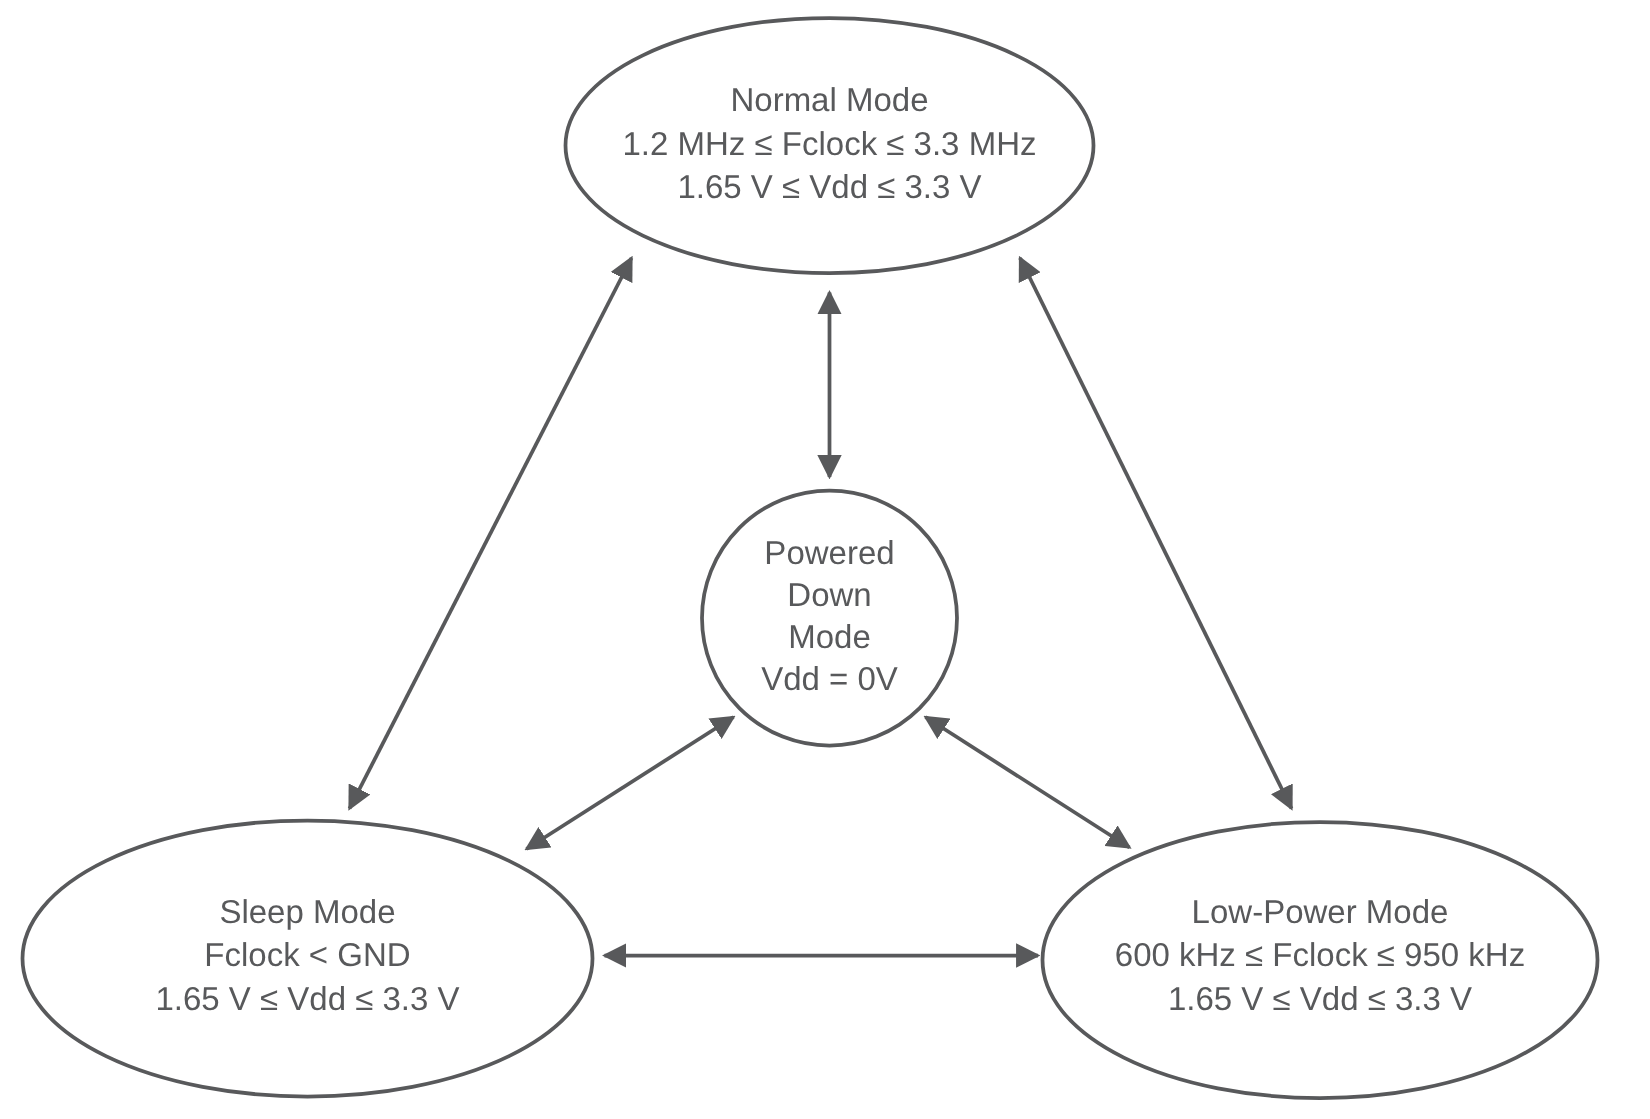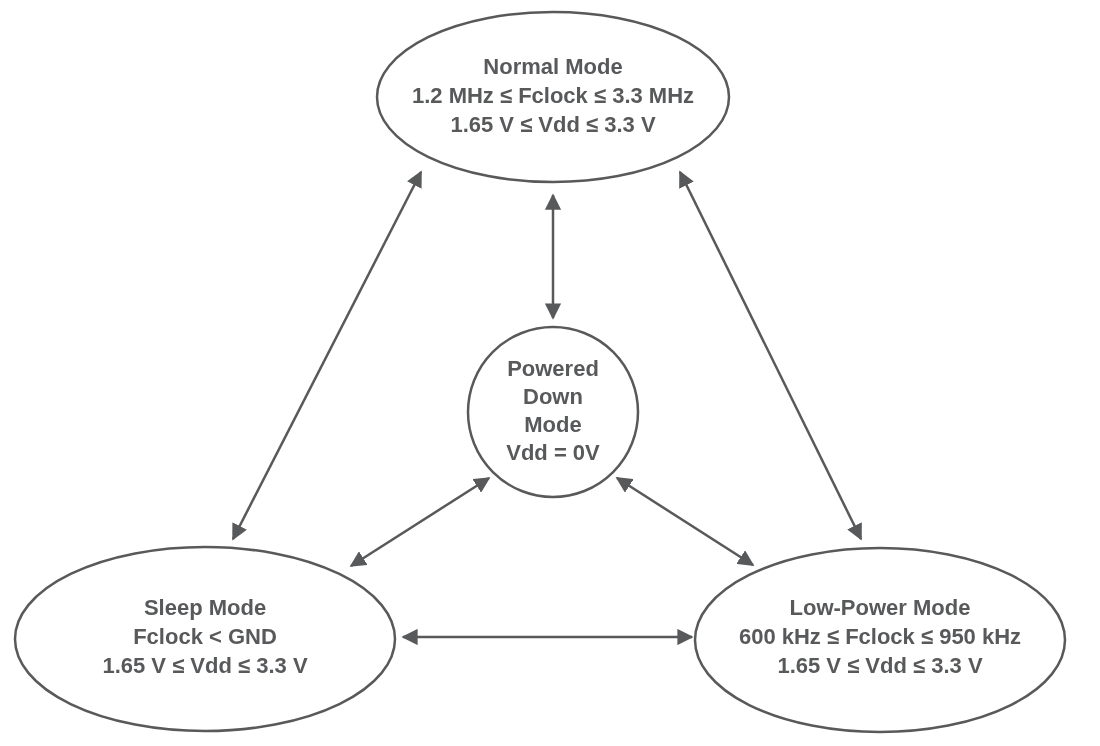--- a/index.html
+++ b/index.html
@@ -6,21 +6,20 @@
     margin: 0;
     padding: 0;
     background: var(--background, #ffffff);
   }
   .diagram-wrap {
     position: relative;
     width: 1100px;
     height: 736px;
     background: var(--background, #ffffff);
     overflow: hidden;
-    font-weight: bold;
   }
   svg {
     display: block;
     width: 1100px;
     height: 746px;
   }
   svg text {
     font-family: "Liberation Sans", sans-serif;
     font-size: 22px;
     fill: var(--text, #58595b);

